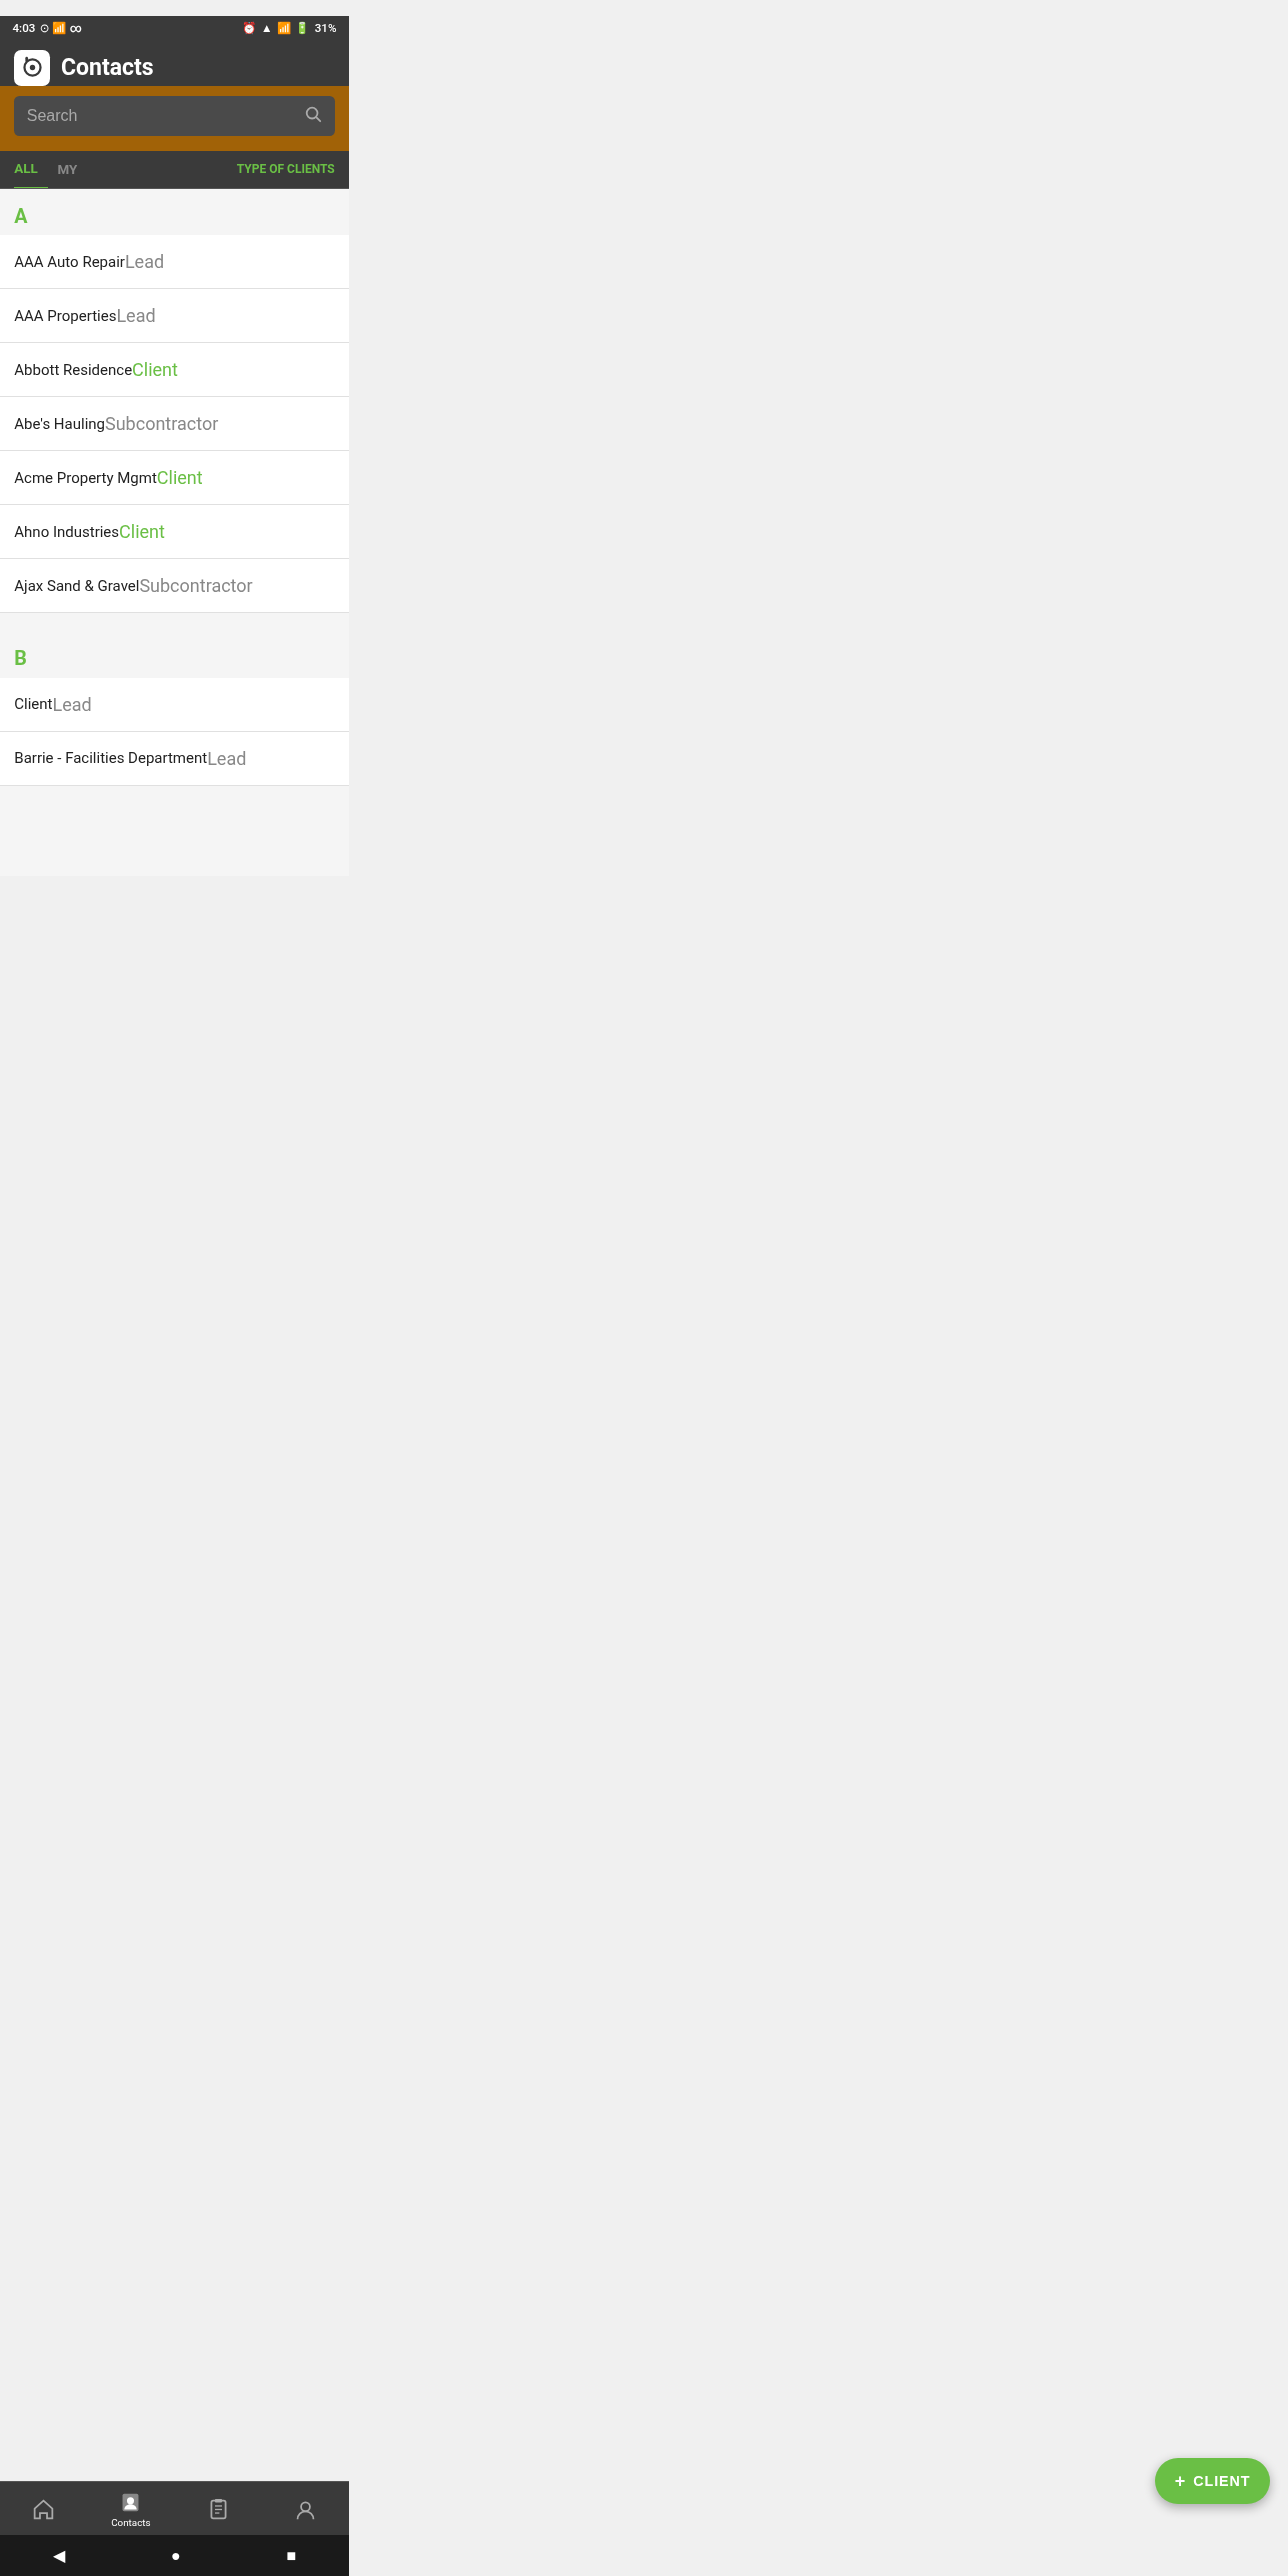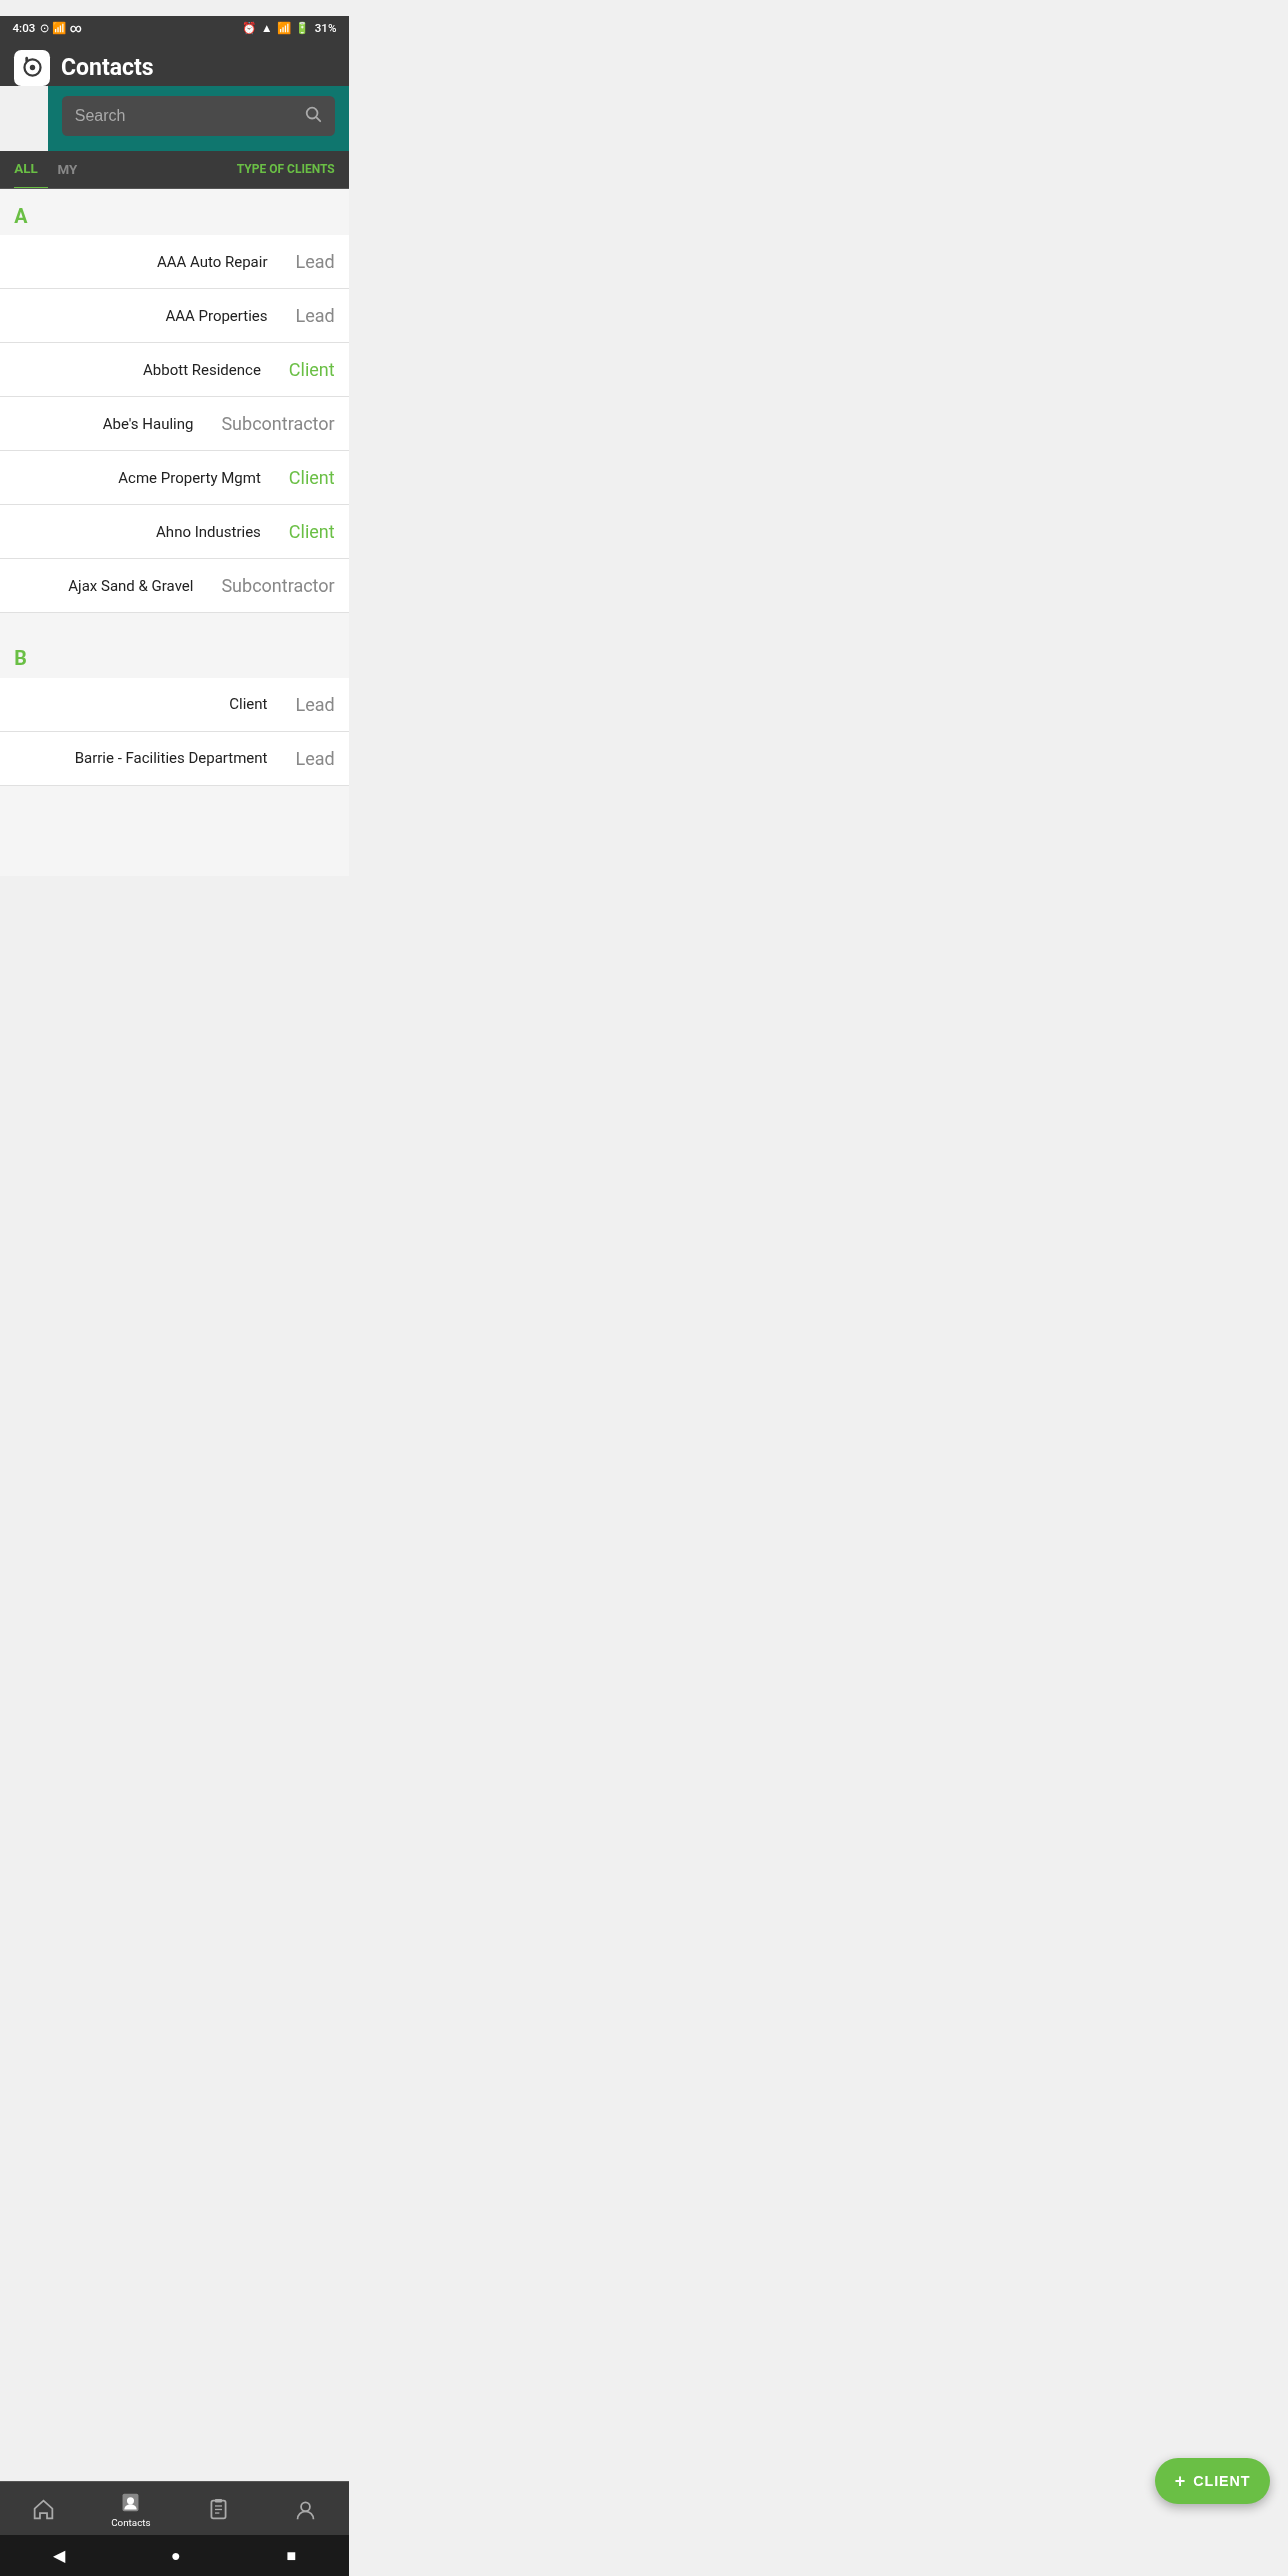--- a/index.html
+++ b/index.html
@@ -48,23 +48,22 @@
       font-weight: bold;
     }
     .header-title {
       color: white;
       font-size: 23px;
       font-weight: bold;
     }
 
     
     .search-bar {
-      background: #0f766e;
+      background: #a16207;
       padding: 10.7px 14.3px 14.3px 14.3px;
-      margin-left: 48px;
     }
     .search-input-wrap {
       background: #4a4a4a;
       border-radius: 5.4px;
       display: flex;
       align-items: center;
       padding: 9px 12.5px;
     }
     .search-input-wrap input {
       background: transparent;
@@ -116,25 +115,24 @@
       color: #6abf45;
       font-size: 19.7px;
       font-weight: bold;
       padding: 16px 14.3px 7.2px 14.3px;
     }
 
     .contact-item {
       background: white;
       display: flex;
       align-items: center;
-      justify-content: flex-end;
+      justify-content: flex-start;
       padding: 16px 14.3px;
       border-bottom: 0.9px solid #e0e0e0;
       cursor: pointer;
-      gap: 28px;
     }
     .contact-name {
       font-size: 15px;
       color: #222;
       font-weight: 400;
     }
     .contact-type {
       font-size: 18px;
       font-weight: 400;
     }

